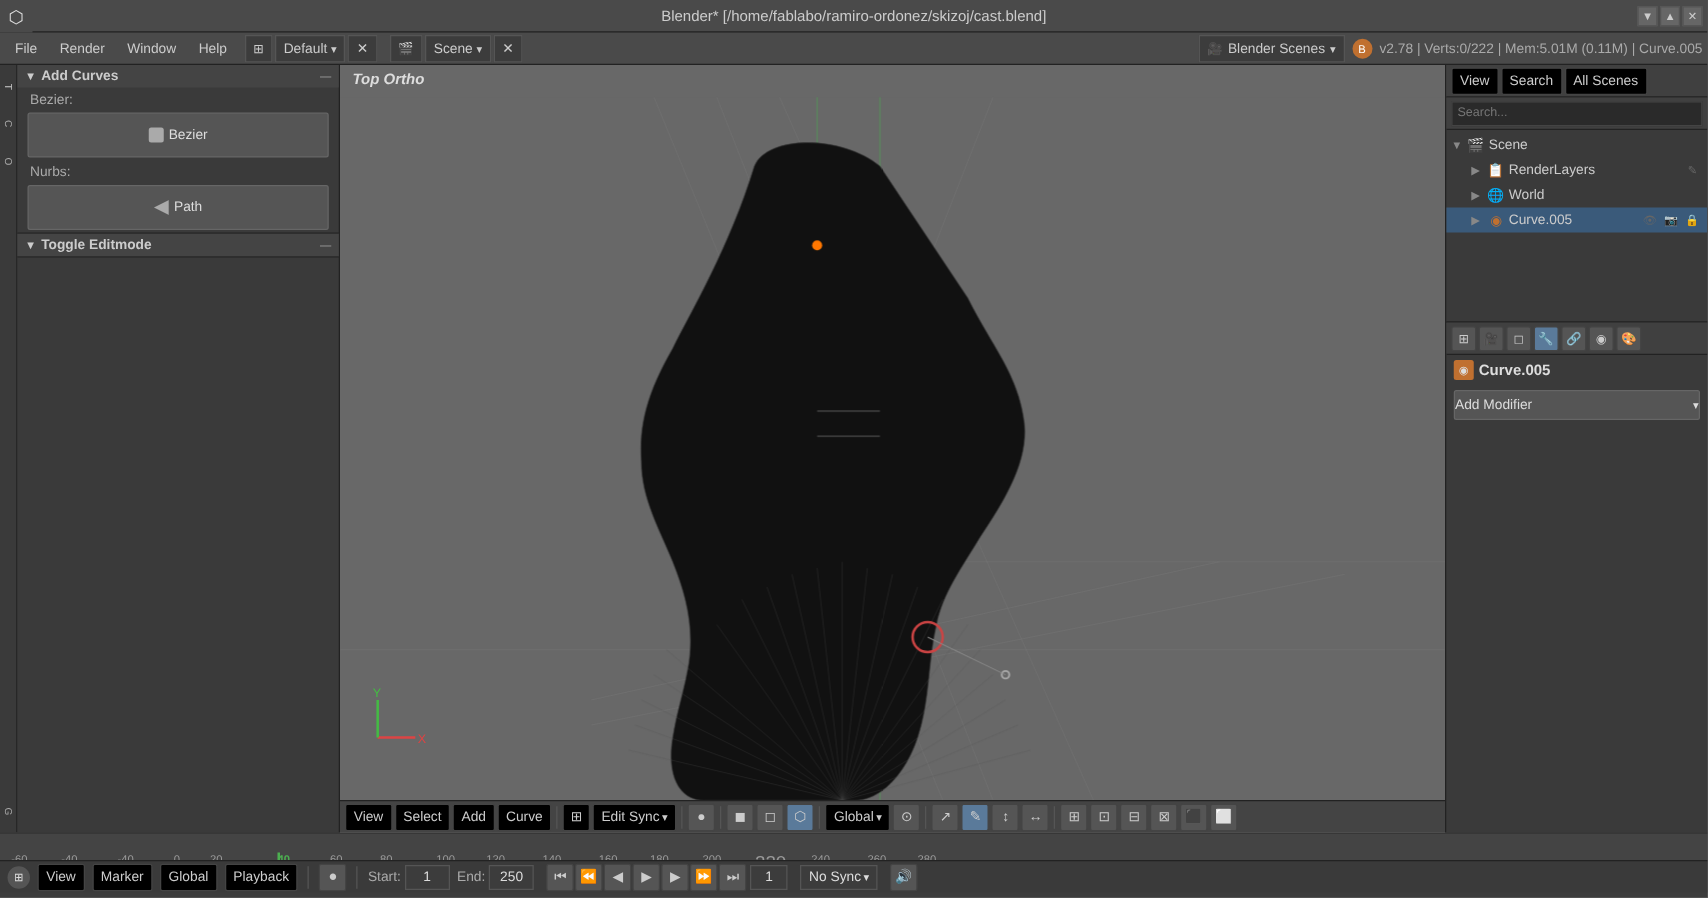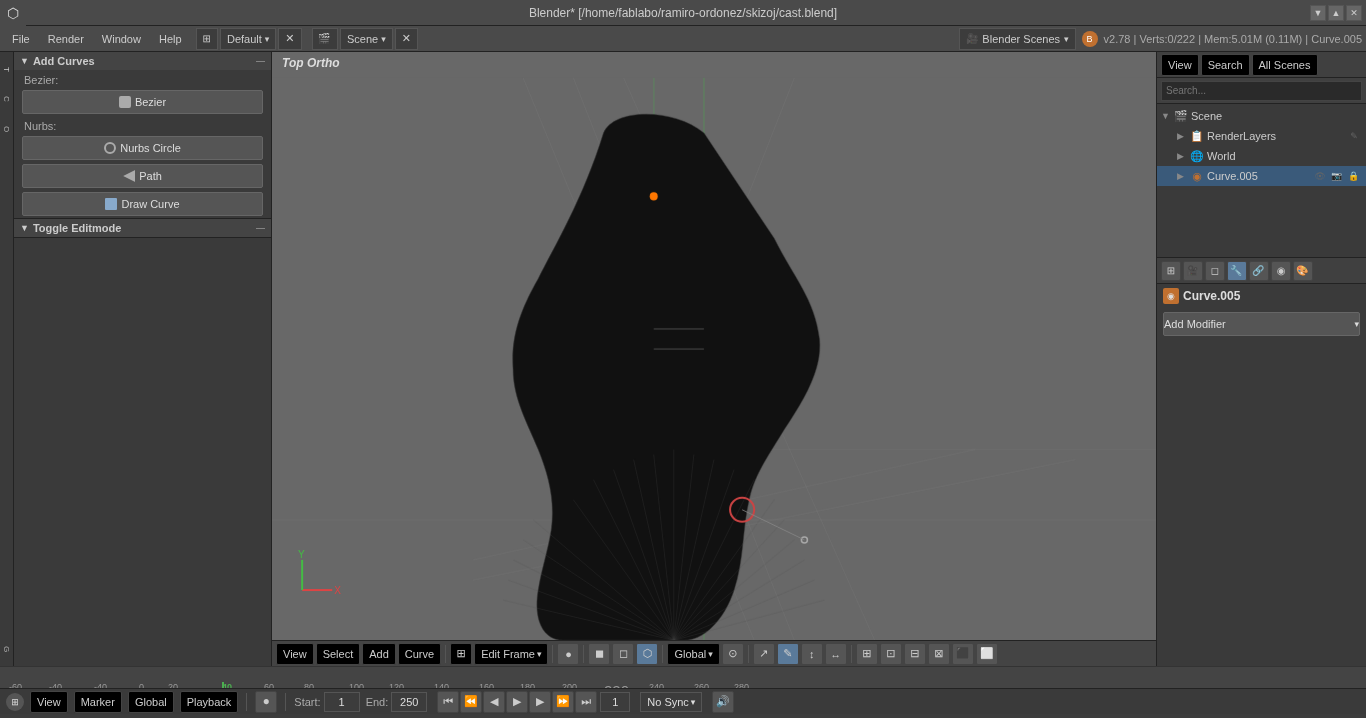--- a/index.html
+++ b/index.html
@@ -197,21 +197,21 @@
       padding: 4px 8px 2px 10px;
     }
     .btn-row {
       display: flex;
       align-items: center;
       padding: 2px 8px;
       gap: 4px;
     }
     .curve-btn {
       flex: 1;
-      height: 24px;
+      height: 36px;
       background: #555;
       border: 1px solid #666;
       color: #ddd;
       font-size: 11px;
       cursor: pointer;
       display: flex;
       align-items: center;
       justify-content: center;
       border-radius: 2px;
       gap: 4px;
@@ -567,34 +567,22 @@
       <div class="bezier-label">Bezier:</div>
       <div class="btn-row">
         <div class="curve-btn">
           <div style="width:12px;height:12px;background:#aaa;border-radius:2px;flex-shrink:0"></div>
           <span>Bezier</span>
         </div>
       </div>
       <div class="nurbs-label">Nurbs:</div>
       <div class="btn-row">
         <div class="curve-btn">
-          <div style="width:12px;height:12px;border:2px solid #aaa;border-radius:50%;flex-shrink:0"></div>
-          <span>Nurbs Circle</span>
-        </div>
-      </div>
-      <div class="btn-row">
-        <div class="curve-btn">
           <div style="width:12px;height:12px;background:#aaa;flex-shrink:0;clip-path:polygon(0 50%, 100% 0, 100% 100%)"></div>
           <span>Path</span>
-        </div>
-      </div>
-      <div class="btn-row">
-        <div class="draw-curve-btn">
-          <div style="width:12px;height:12px;background:#88aacc;border-radius:1px;flex-shrink:0"></div>
-          <span>Draw Curve</span>
         </div>
       </div>
     </div>
 
     <div class="panel-section">
       <div class="panel-header">
         <span class="arrow">▼</span>
         <span>Toggle Editmode</span>
         <span class="panel-collapse">—</span>
       </div>
@@ -685,21 +673,21 @@
     <div class="curve-label">(1) Curve.005</div>
 
     <div class="viewport-toolbar">
       <div class="vt-btn">View</div>
       <div class="vt-btn">Select</div>
       <div class="vt-btn">Add</div>
       <div class="vt-btn">Curve</div>
       <div class="vt-divider"></div>
       <div class="vt-btn" style="width:22px;padding:0;justify-content:center;">⊞</div>
       <div class="vt-btn">
-        <span>Edit Frame</span>
+        <span>Edit Sync</span>
         <span style="font-size:9px">▾</span>
       </div>
       <div class="vt-divider"></div>
       <div class="vt-icon-btn">●</div>
       <div class="vt-divider"></div>
       <div class="vt-icon-btn">◼</div>
       <div class="vt-icon-btn">◻</div>
       <div class="vt-icon-btn active">⬡</div>
       <div class="vt-divider"></div>
       <div class="vt-btn">

